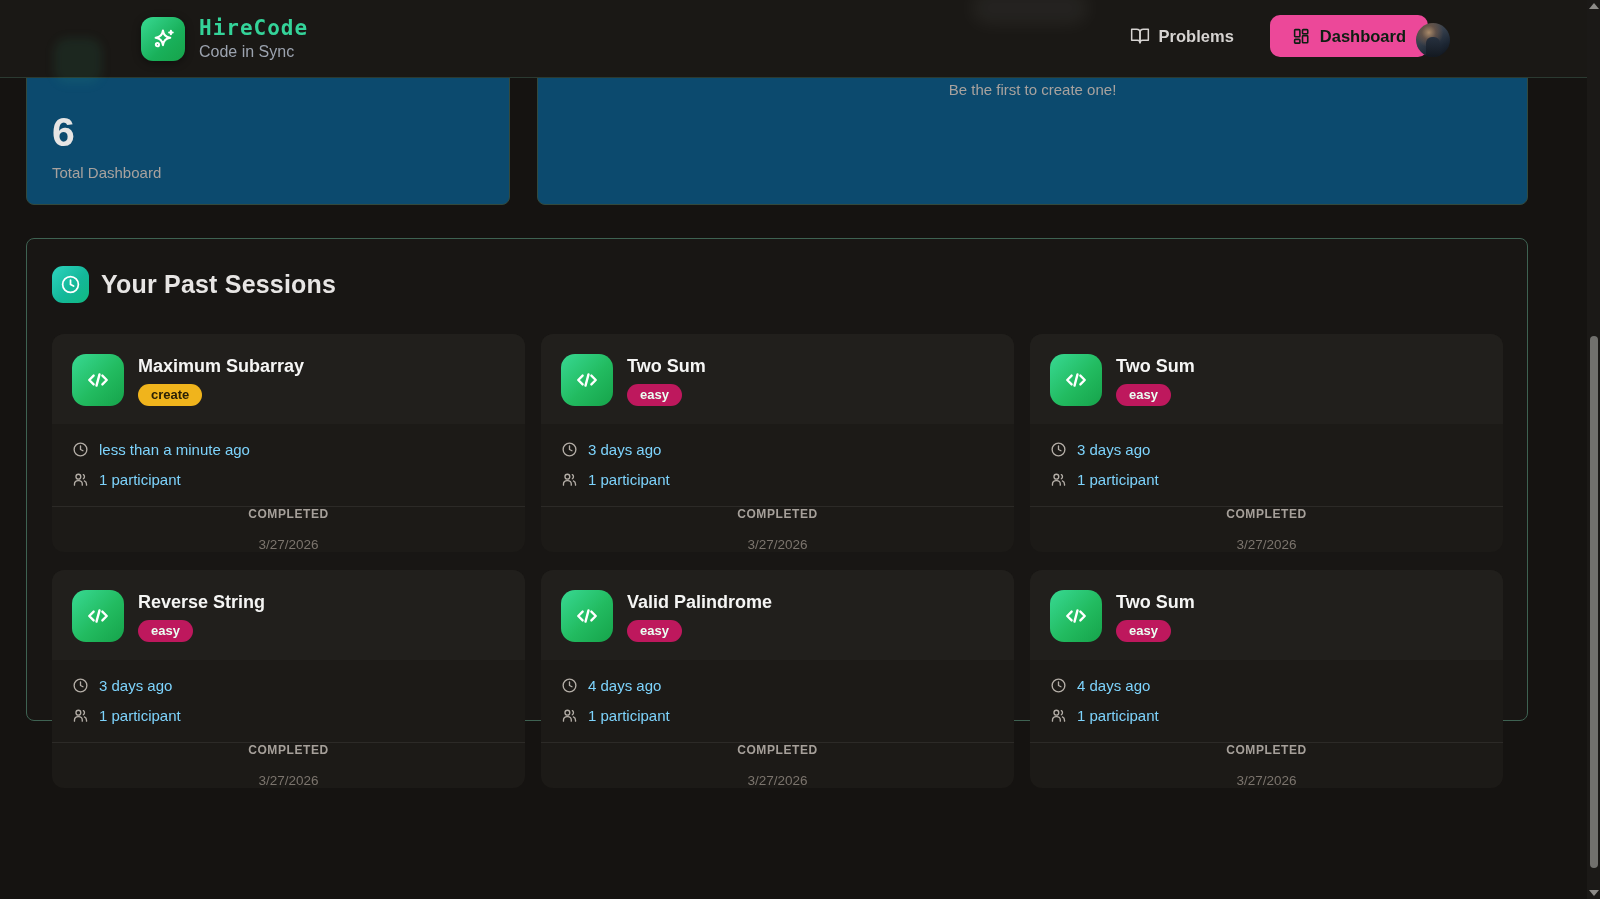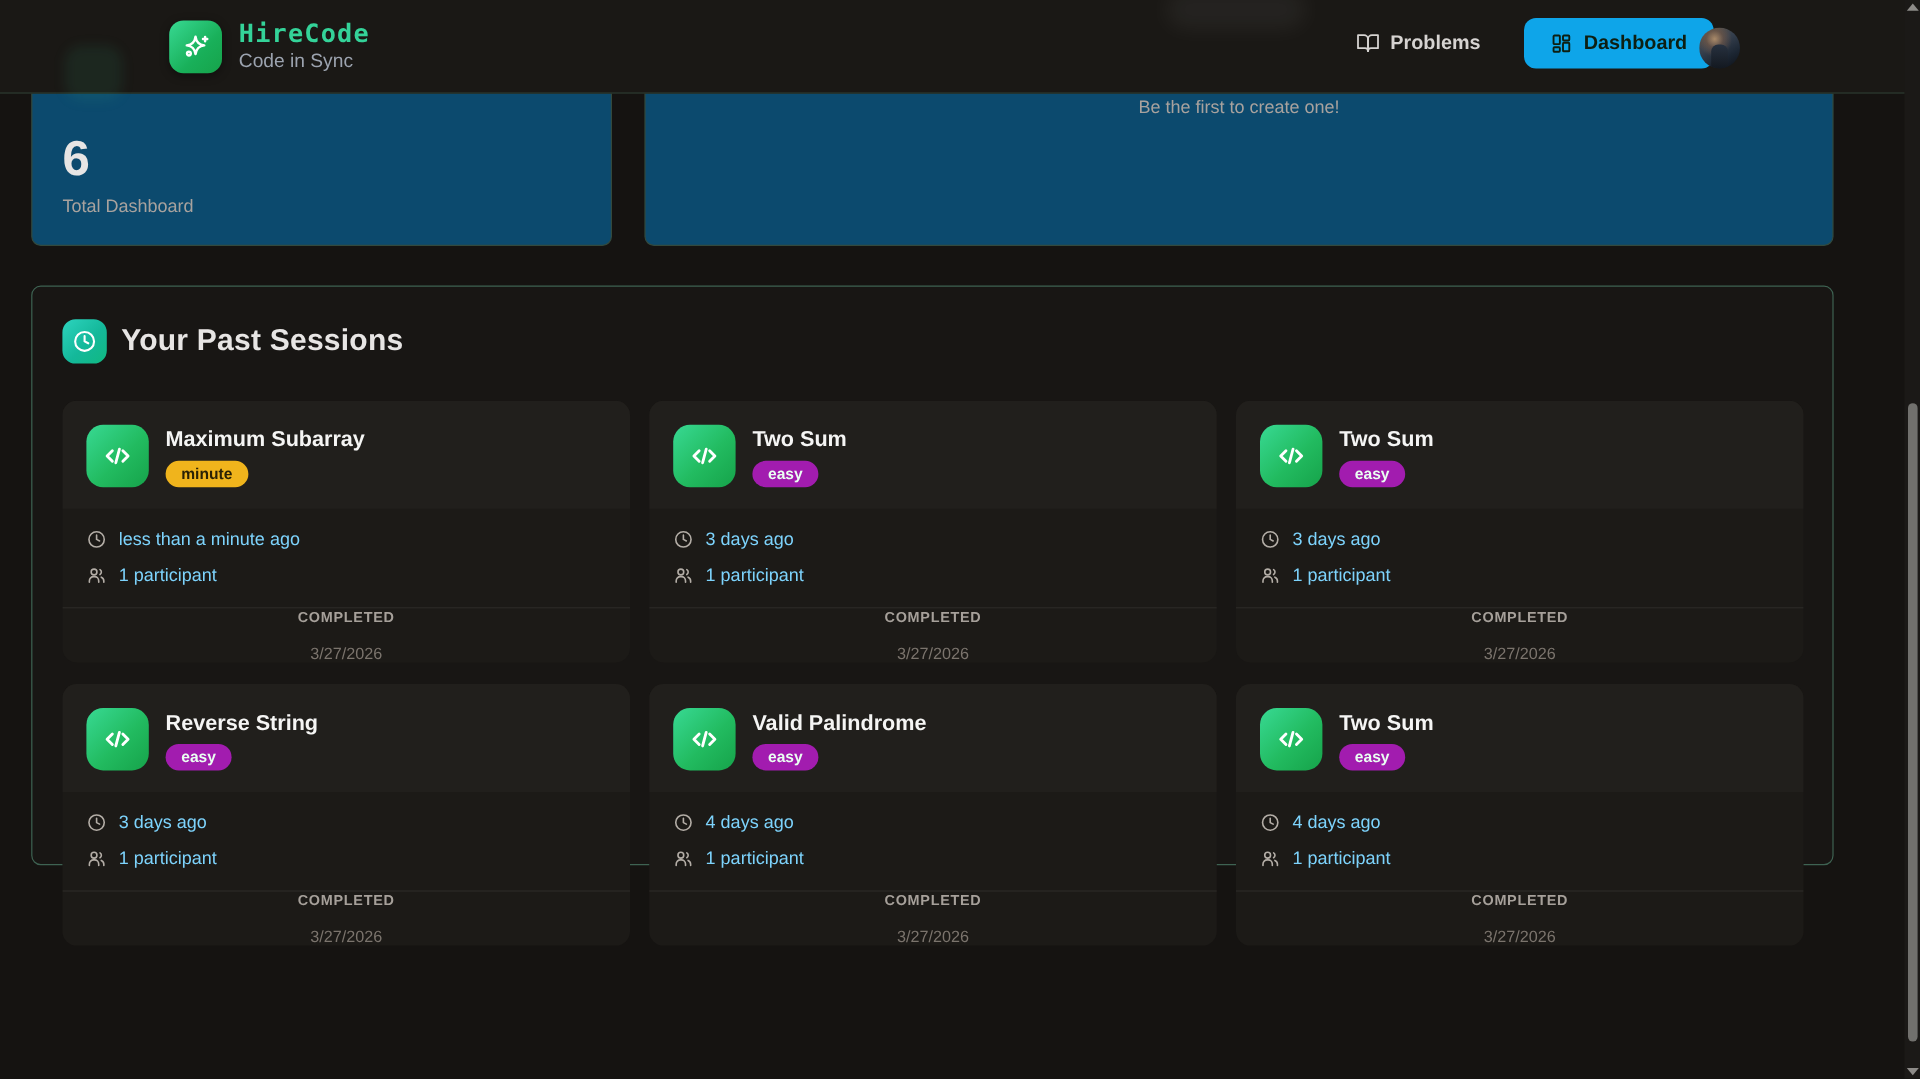--- a/index.html
+++ b/index.html
@@ -13,21 +13,21 @@
   .logo-wrap { position:absolute; left:141px; top:17px; display:flex; align-items:center; gap:14px; }
   .logo-badge { width:44px; height:44px; border-radius:12px;
                 background:linear-gradient(135deg,#38d993 0%,#19b05a 60%,#16a34a 100%);
                 display:flex; align-items:center; justify-content:center;
                 box-shadow:0 2px 8px rgba(0,0,0,.4); }
   .logo-title { font-family:"DejaVu Sans Mono", monospace; font-weight:bold; font-size:21px;
                 color:#34d399; letter-spacing:1px; line-height:1.05;text-align:right; }
   .logo-sub { font-size:16px; color:#9ca3af; margin-top:3px; }
   .nav-right { position:absolute; right:172px; top:0; height:72px; display:flex; align-items:center; gap:36px; }
   .nav-problems { display:flex; align-items:center; gap:9px; color:#d6d3d1; font-size:16.5px; font-weight:600; cursor:pointer; }
-  .btn-dashboard { display:flex; align-items:center; gap:10px; background:#0ea5e9; color:#0d1f12;
+  .btn-dashboard { display:flex; align-items:center; gap:10px; background:#ec4899; color:#0d1f12;
                    font-size:16.5px; font-weight:bold; border:none; border-radius:10px;
                    height:42px; padding:0 22px; cursor:pointer; }
   .avatar { position:absolute; right:150px; top:23px; width:34px; height:34px; border-radius:50%;
             background:
               radial-gradient(circle at 38% 28%, rgba(188,150,110,.85) 0%, rgba(120,90,70,.6) 22%, rgba(0,0,0,0) 45%),
               linear-gradient(150deg,#5d564b 0%,#36404e 40%,#1c2633 70%,#0d1016 100%);
             overflow:hidden; cursor:pointer; }
   .avatar::after{ content:""; position:absolute; left:10px; top:14px; width:14px; height:22px;
             background:linear-gradient(180deg,#27313f,#11161d); border-radius:6px 6px 0 0; }
 
@@ -61,21 +61,21 @@
   .card { position:relative; width:473px; height:218px; background:#1c1a17; border-radius:12px;
           overflow:hidden; cursor:pointer; }
   .card-top { height:90px; background:#211f1c; display:flex; align-items:flex-start;
               padding:20px 20px 0 20px; gap:14px; }
   .card-icon { flex:0 0 52px; width:52px; height:52px; border-radius:14px;
                background:linear-gradient(135deg,#38d993 0%,#22bb60 55%,#16a34a 100%);
                display:flex; align-items:center; justify-content:center; }
   .card-title { font-size:18px; font-weight:bold; color:#f5f5f4; line-height:1.2; margin-top:2px; }
   .badge { display:inline-block; margin-top:6px; padding:3px 13px 4px; border-radius:999px;
            font-size:13px; font-weight:bold; }
-  .badge.easy { background:#a21caf; color:#eafff2; }
+  .badge.easy { background:#be185d; color:#eafff2; }
   .badge.medium { background:#f0b41c; color:#2a2105; }
   .card-body { padding:17px 20px 0; }
   .meta-row { display:flex; align-items:flex-end; gap:10px; color:#7dd3fc; font-size:15px; margin-bottom:13px; }
   .meta-row svg { stroke:#b3ada6; }
   .card-footer { position:absolute; left:0; right:0; bottom:0; height:46px;
                  border-top:1px solid #2c2a27; display:flex; align-items:center;
                  justify-content:space-between; padding:0 20px;flex-direction:column; }
   .status { font-size:12px; font-weight:bold; color:#a6a09a; letter-spacing:.6px; }
   .date { font-size:13.5px; color:#7b746d; }
 
@@ -159,21 +159,21 @@
     <div class="card-top">
       <div class="card-icon">
         <svg width="30" height="30" viewBox="0 0 24 24" fill="none" stroke="#ffffff" stroke-width="1.9" stroke-linecap="round" stroke-linejoin="round">
           <polyline points="8.5 8.5 5 12 8.5 15.5"></polyline>
           <polyline points="15.5 8.5 19 12 15.5 15.5"></polyline>
           <line x1="13.2" y1="7.5" x2="10.8" y2="16.5"></line>
         </svg>
       </div>
       <div>
         <div class="card-title">Maximum Subarray</div>
-        <span class="badge medium">minute</span>
+        <span class="badge medium">create</span>
       </div>
     </div>
     <div class="card-body">
       <div class="meta-row">
         <span>
           <svg width="17" height="17" viewBox="0 0 24 24" fill="none" stroke-width="1.9" stroke-linecap="round" stroke-linejoin="round">
             <circle cx="12" cy="12" r="9"></circle>
             <polyline points="12 7 12 12 15.5 13.8"></polyline>
           </svg>
         </span>

